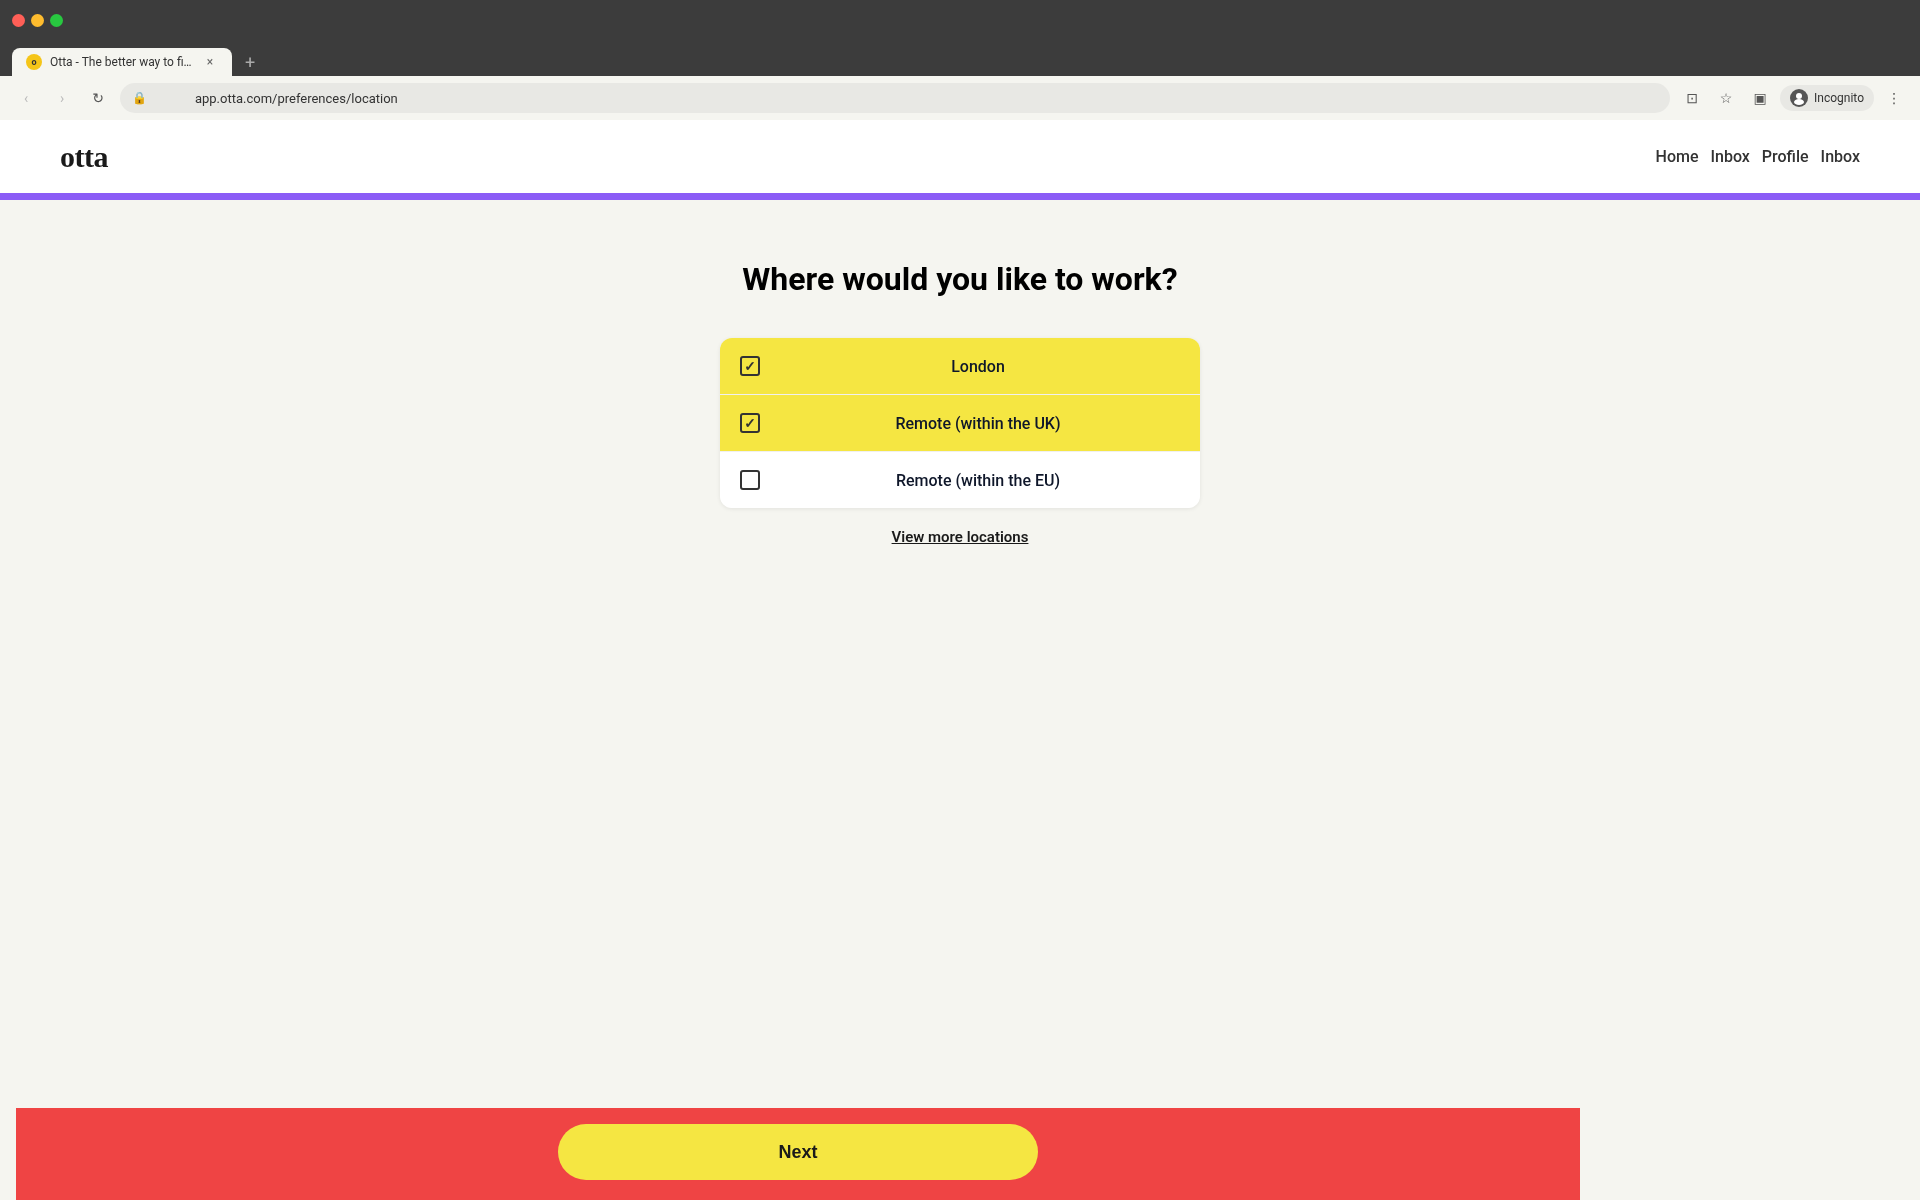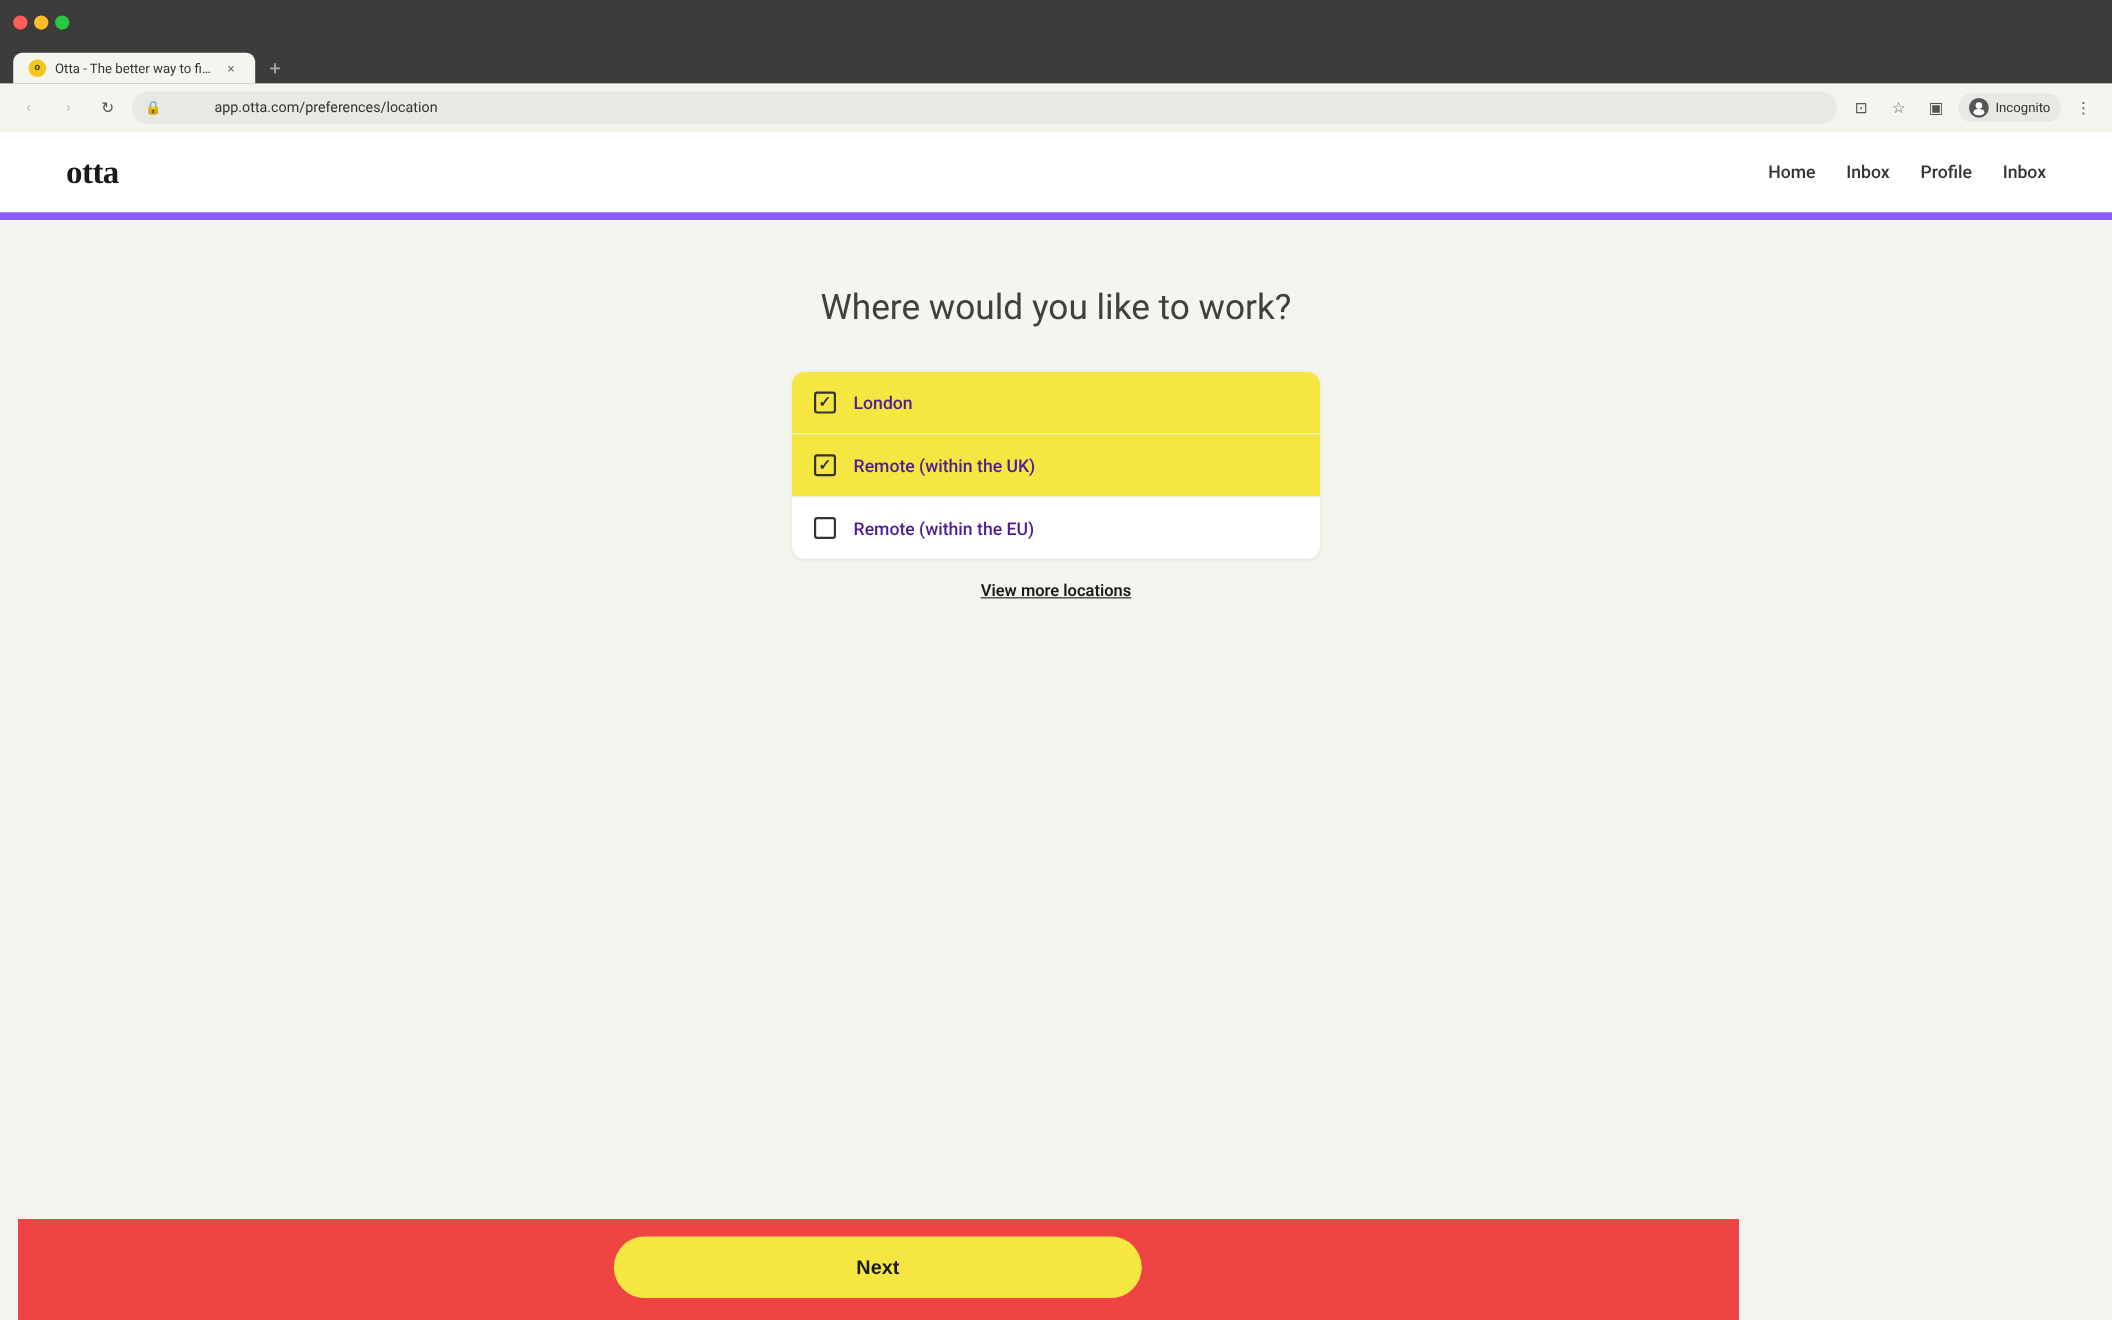--- a/index.html
+++ b/index.html
@@ -205,43 +205,43 @@
       display: flex;
       align-items: center;
       justify-content: space-between;
       padding: 0 60px;
       border-bottom: 7px solid #8b5cf6;
     }
 
     .nav-links {
       display: flex;
       align-items: center;
-      gap: 28px;
+      gap: 12px;
     }
 
     .nav-link {
       font-size: 16px;
       color: #333;
       text-decoration: none;
       font-weight: 500;
       cursor: pointer;
     }
 
     
     .main-content {
       display: flex;
       flex-direction: column;
       align-items: center;
       padding: 60px 20px 120px;
     }
 
     .page-title {
       font-size: 32px;
-      font-weight: 400;
-      color: #404040;
+      font-weight: 700;
+      color: #000000;
       margin-bottom: 40px;
       text-align: center;
     }
 
     .options-list {
       width: 480px;
       display: flex;
       flex-direction: column;
       gap: 0;
       border-radius: 12px;
@@ -287,23 +287,24 @@
 
     .checkmark {
       font-size: 14px;
       font-weight: 700;
       color: #333;
       line-height: 1;
     }
 
     .option-label {
       flex: 1;
+      text-align: center;
       font-size: 16px;
       font-weight: 500;
-      color: #4c1d95;
+      color: #0f172a;
     }
 
     .view-more-link {
       margin-top: 20px;
       font-size: 15px;
       font-weight: 600;
       color: #1a1a1a;
       text-decoration: underline;
       cursor: pointer;
     }

